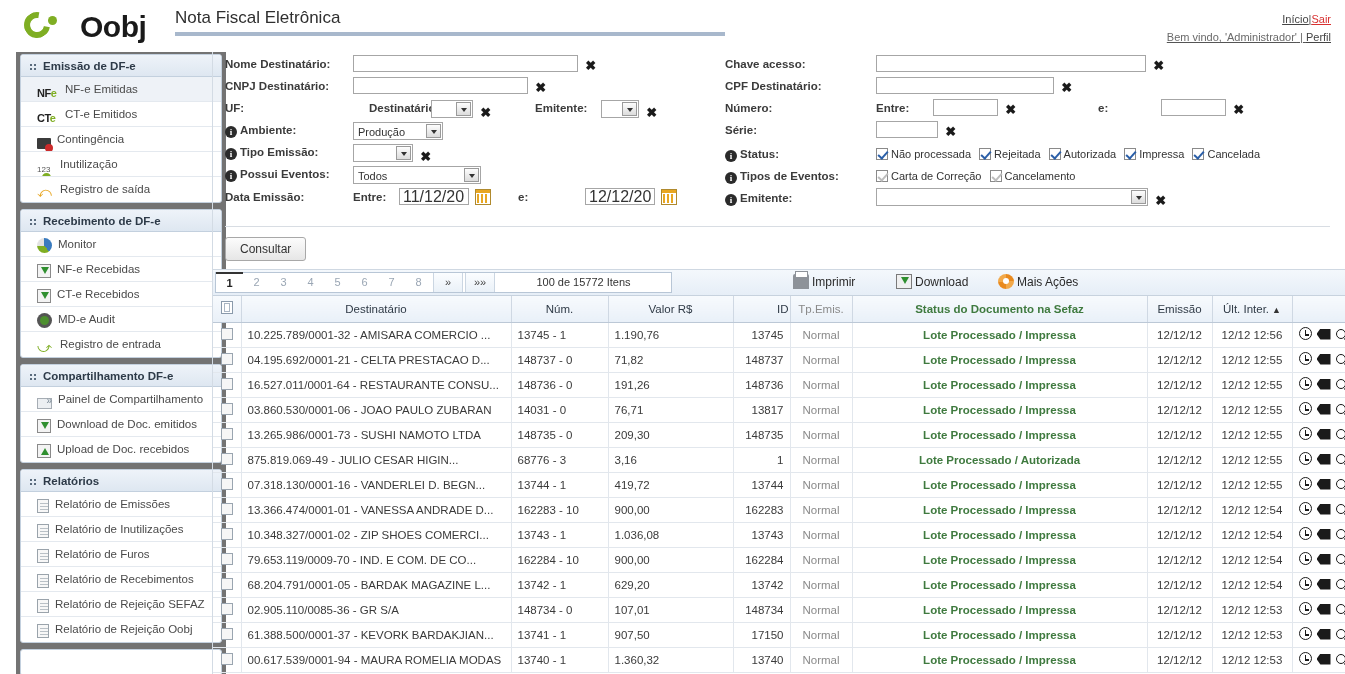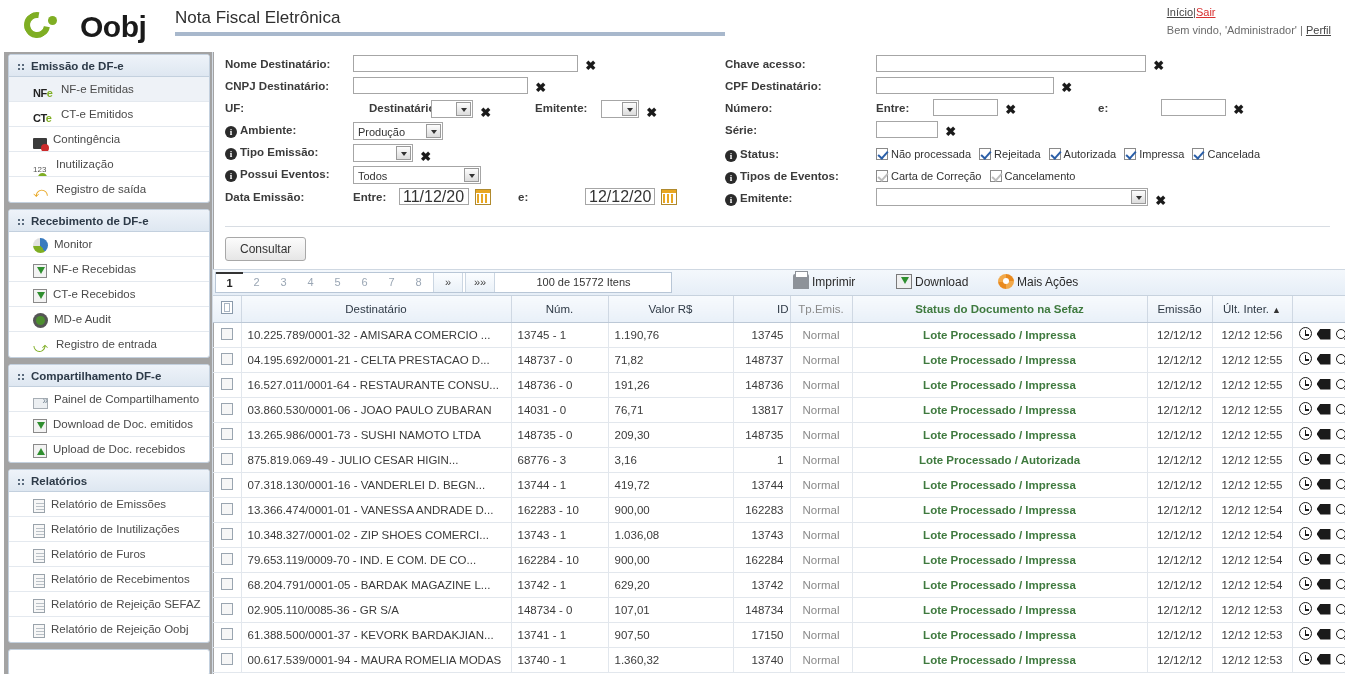--- a/index.html
+++ b/index.html
@@ -16,46 +16,46 @@
   #header { position: relative; height: 52px; width: 1345px; background:#fff; }
   #logo { position:absolute; left:22px; top:6px; width:140px; height:38px; }
   #logo-text { font-family:"Liberation Sans", sans-serif; font-size:30px; font-weight:bold; color:#1a1a1a; letter-spacing:-0.5px; position:absolute; left:58px; top:4px;}
   .logo-c { position:absolute; left:2px; top:6px; width:26px; height:26px; border:6px solid #7fae23; border-radius:50%; border-right-color:transparent; transform:rotate(-35deg); }
   .logo-dot { position:absolute; left:26px; top:10px; width:9px; height:9px; background:#7fae23; border-radius:50%; }
   #app-title {
     position:absolute; left:175px; top:8px; font-size:17px; color:#2f2f2f;
     font-family:"Liberation Sans", sans-serif;
   }
   #title-rule { position:absolute; left:175px; top:32px; width:550px; height:4px; background:#a8b8cc; }
-  #top-links { position:absolute; right:14px; top:6px; font-size:11px; color:#555; }
+  #top-links { position:absolute; right:14px; top:13px; text-align:right; font-size:11px; color:#555;text-decoration:underline; }
   #top-links a { color:#444; text-decoration:underline; }
   #top-links a.logout { color:#d83030; }
   #welcome { margin-top:6px; color:#6a6a6a; font-size:11px; }
   #welcome a { color:#444; text-decoration:underline; }
 
   
   #body-wrap { position:relative; width:1345px; height:622px; }
-  #sidebar { position:absolute; left:4px; top:0; width:210px; height:622px; background:#a3a3a3; padding:2px 4px 0 4px;}
+  #sidebar { position:absolute; left:16px; top:0; width:210px; height:622px; background:#737373; padding:2px 4px 0 4px;}
   #content { position:absolute; left:212px; top:0; width:1133px; height:622px; border-left:1px solid #d3dbe4; }
 
   
   .panel { border:1px solid #c3d0de; border-radius:3px; margin-bottom:6px; background:#fff; }
   .panel-head {
     height:22px; line-height:22px; padding-left:8px;
     background: linear-gradient(to bottom,#eef3f9 0%, #dee7f1 100%);
     border-bottom:1px solid #c3d0de;
     font-weight:bold; font-size:11.5px; color:#2d3a48;
     border-radius:2px 2px 0 0;
     position:relative;
   }
   .grip { display:inline-block; width:8px; height:8px; margin-right:6px; vertical-align:-1px;
           background-image: radial-gradient(#5a6b7d 40%, transparent 41%);
           background-size:4px 4px; background-position:0 0; }
   .nav-item {
-    height:25px; line-height:25px; padding-left:24px;
+    height:25px; line-height:25px; padding-left:16px;
     border-bottom:1px solid #e4e9ef; color:#4a4a4a; font-size:11.5px;
     white-space:nowrap; overflow:hidden; cursor:pointer;
   }
   .nav-item:last-child { border-bottom:none; }
   .nav-item.active { background:#eef2f7; }
   .nav-ico { display:inline-block; width:17px; height:16px; margin-right:6px; vertical-align:-3px; position:relative; }
   .nav-label { vertical-align:1px; }
 
   
   .ico-nfe, .ico-cte { font-weight:bold; font-size:11px; letter-spacing:-0.5px; color:#222; line-height:16px; width:22px;}

